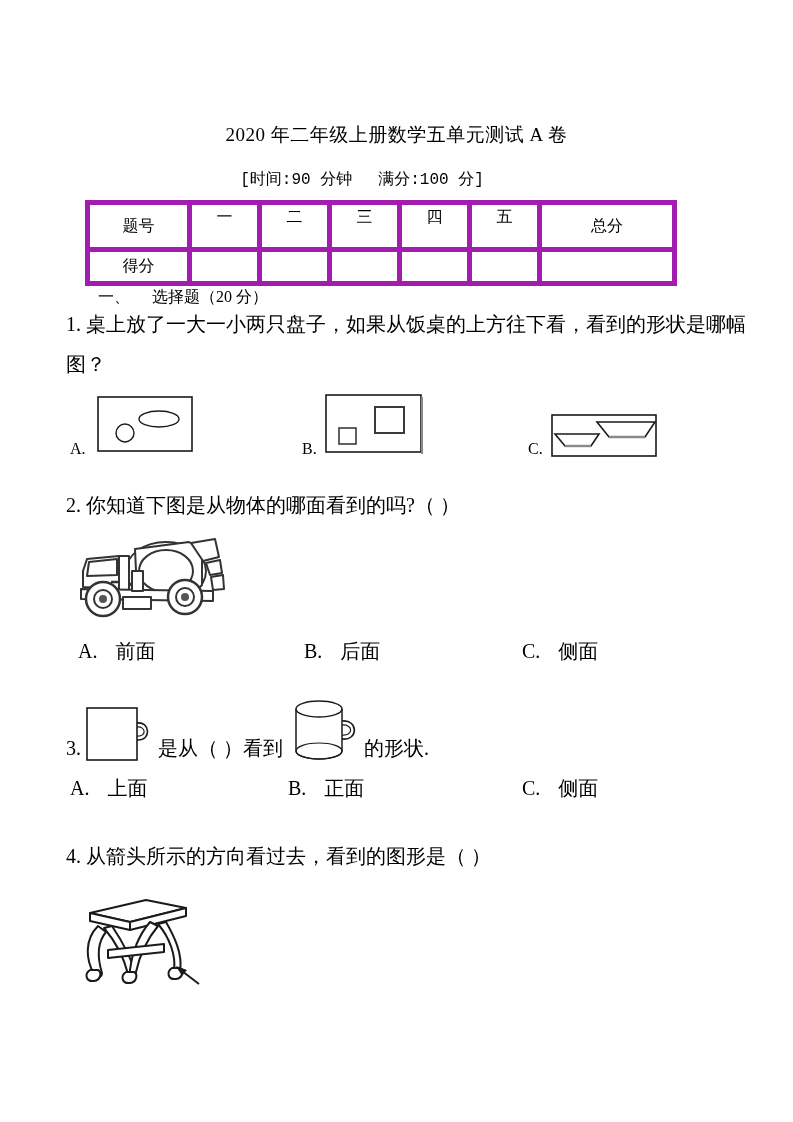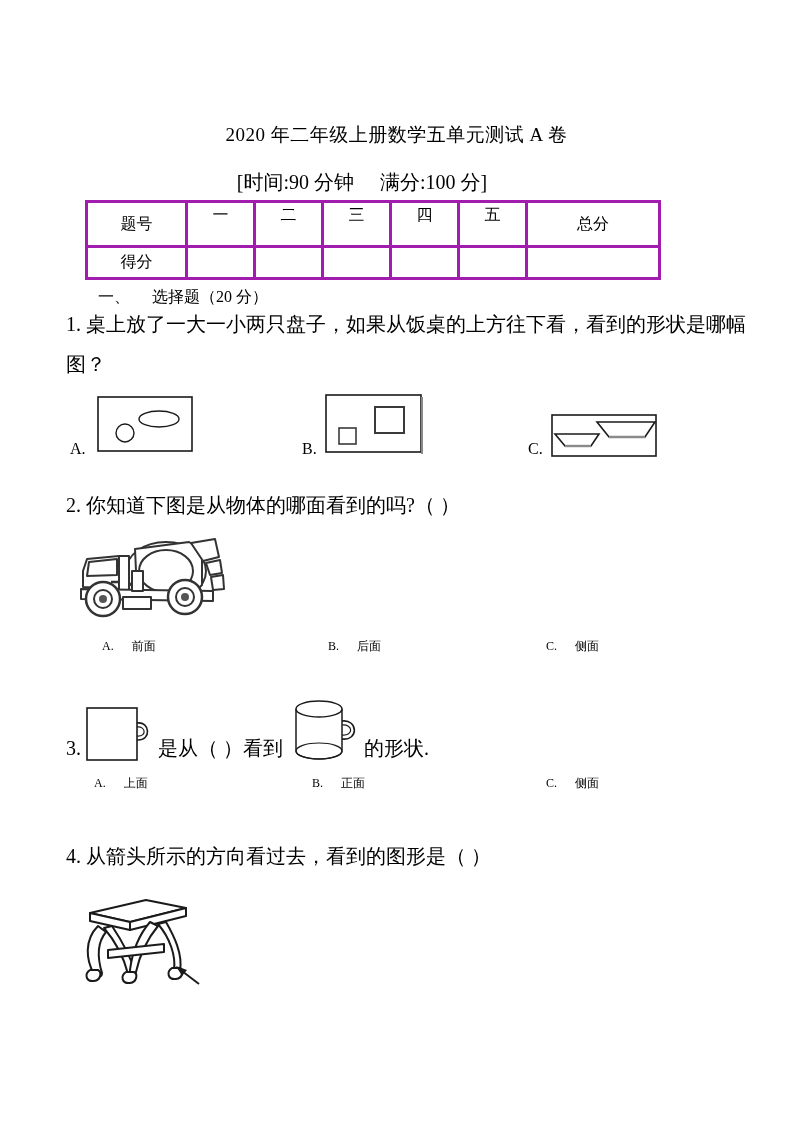--- a/index.html
+++ b/index.html
@@ -30,34 +30,35 @@
     text-align: center;
     font-size: 19px;
     letter-spacing: 0.5px;
     font-weight: normal;
   }
   .doc-subtitle {
     position: absolute;
     left: 0; top: 169px;
     width: 724px;
     text-align: center;
-    font-size: 20px;
+    font-size: 16px;
+    font-family: Liberation Mono, monospace;
   }
   .doc-subtitle .gap { display: inline-block; width: 26px; }
 
   
   .score-table {
     position: absolute;
     left: 85px; top: 200px;
     border-collapse: collapse;
     table-layout: fixed;
     width: 553px;
   }
   .score-table td {
-    border: 3px solid #a21caf;
+    border: 5px solid #a21caf;
     font-size: 16px;
     text-align: center;
     padding: 0;
   }
   .score-table tr.head-row td { height: 40px; vertical-align: middle; }
   .score-table tr.score-row td { height: 29px; vertical-align: middle; margin-top: 20px; }
   .score-table td.c-label { width: 97px; }
   .score-table td.c-num   { width: 65px; }
   .score-table td.c-total { width: 130px; }
   .score-table tr.head-row td.c-num { vertical-align: top; padding-top: 2px; }
@@ -83,23 +84,22 @@
   .opt-row {
     position: absolute;
     left: 66px;
     width: 680px;
     font-size: 16px;
     white-space: nowrap;
   }
   .opt {
     position: absolute;
     top: 0;
-    font-size: 12px;
+    font-size: 20px;
     white-space: nowrap;
-    margin-left: 24px;
   }
   .opt .lead { display: inline-block; }
   .opt .sp { display: inline-block; width: 18px; }
 
   
   .fig { position: absolute; }
   .fig svg { display: block; }
 
   .optlabel {
     position: absolute;

